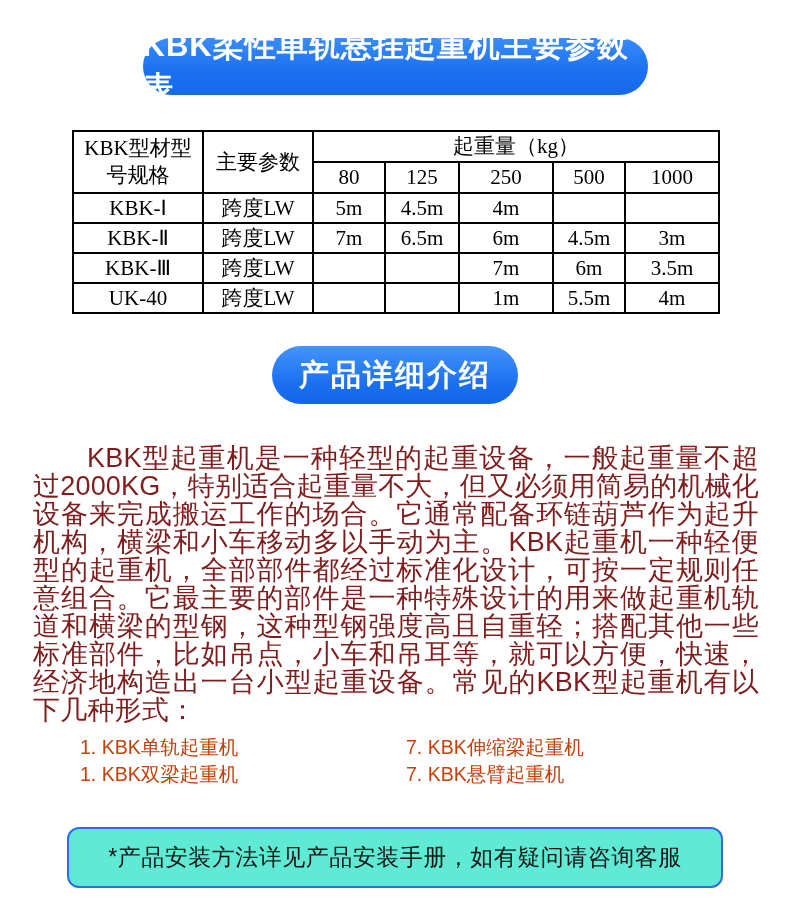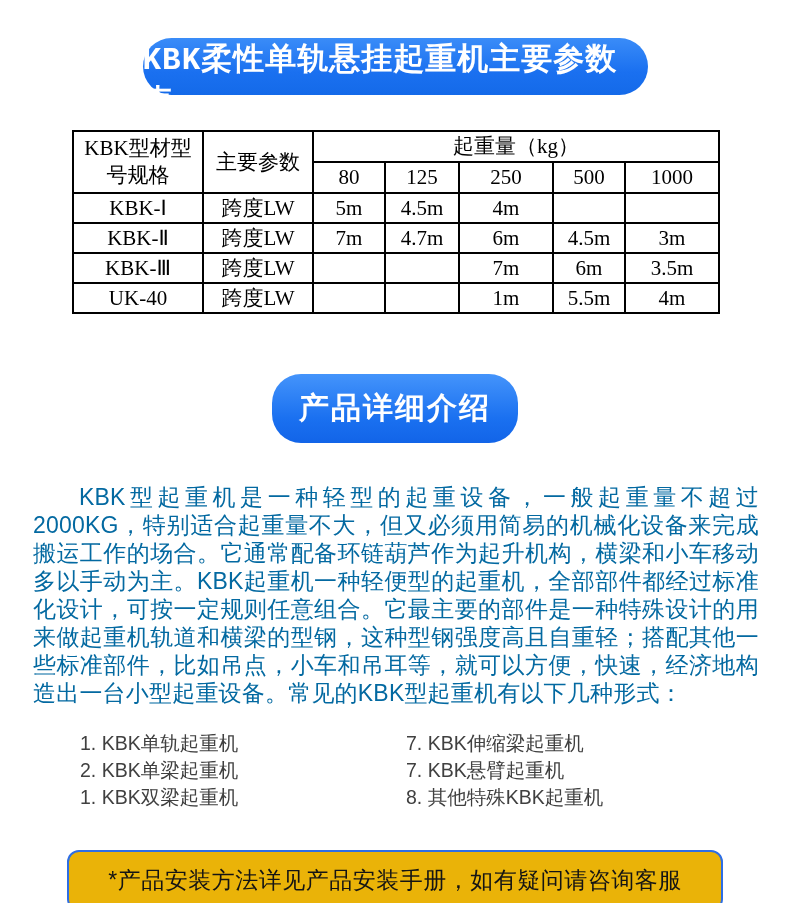--- a/index.html
+++ b/index.html
@@ -18,22 +18,22 @@
     width: 505px;
     height: 57px;
     margin: 38px auto 0 auto;
     border-radius: 29px;
     background: linear-gradient(180deg, #3a8cf8 0%, #1a70f0 60%, #146ae9 100%);
     color: #ffffff;
     font-size: 31px;
     font-weight: bold;
     letter-spacing: 1px;
     display: flex;
+    align-items: center;
     justify-content: center;
-    font-family: Liberation Mono, monospace;
   }
 
   
   .param-table-wrap { margin: 35px auto 12px auto; width: 646px; }
   table.param-table {
     border-collapse: collapse;
     table-layout: fixed;
     width: 646px;
     font-family: "Liberation Serif", serif;
     color: #000000;
@@ -51,72 +51,72 @@
   }
   table.param-table .hdr-capacity { height: 31px; }
   table.param-table .hdr-numbers td { height: 29px; }
   table.param-table .data-row td { height: 28px; }
   table.param-table .model-col { font-size: 21px; }
   table.param-table .wrap2 { white-space: normal; line-height: 1.3; }
 
   
   .section-btn {
     width: 246px;
-    height: 69px;
-    margin: 60px auto 0 auto;
+    height: 58px;
+    margin: 32px auto 0 auto;
     border-radius: 29px;
     background: linear-gradient(180deg, #4494fb 0%, #1a70f0 65%, #1264e8 100%);
     color: #ffffff;
     font-size: 30px;
     font-weight: bold;
     letter-spacing: 2px;
     display: flex;
     align-items: center;
     justify-content: center;
     cursor: pointer;
   }
 
   
   .intro-para {
     margin: 40px 30px 0 33px;
     width: 726px;
-    font-size: 23px;
+    font-size: 27px;
     line-height: 28px;
-    color: #0369a1;
+    color: #7f1d1d;
     text-indent: 2em;
     text-align: justify;
     letter-spacing: 0.2px;
   }
 
   
   .crane-list {
-    margin: 23px 0 0 80px;
+    margin: 10px 0 0 80px;
     display: flex;
     font-size: 19.5px;
     line-height: 27px;
-    color: #404040;
+    color: #c2410c;
   }
   .crane-col-left { width: 326px; }
   .crane-col-right { width: auto; }
   .crane-item { height: 27px; }
 
   
   .note-box {
     width: 652px;
     height: 57px;
     margin: 39px auto 0 auto;
     border: 2px solid #2e6ee5;
     border-radius: 12px;
     display: flex;
     align-items: center;
     justify-content: center;
     font-size: 23px;
     color: #141414;
     letter-spacing: 0.5px;
-    background: #eab308;
+    background: #5eead4;
   }
 </style>
 </head>
 <body>
 
 <div class="page">
 
   <div class="title-banner">
     <span>KBK柔性单轨悬挂起重机主要参数表</span>
   </div>
@@ -151,21 +151,21 @@
           <td>5m</td>
           <td>4.5m</td>
           <td>4m</td>
           <td></td>
           <td></td>
         </tr>
         <tr class="data-row">
           <td class="model-col">KBK-Ⅱ</td>
           <td>跨度LW</td>
           <td>7m</td>
-          <td>4.7m</td>
+          <td>6.5m</td>
           <td>6m</td>
           <td>4.5m</td>
           <td>3m</td>
         </tr>
         <tr class="data-row">
           <td class="model-col">KBK-Ⅲ</td>
           <td>跨度LW</td>
           <td></td>
           <td></td>
           <td>7m</td>
@@ -187,27 +187,25 @@
 
   <div class="section-btn">
     <span>产品详细介绍</span>
   </div>
 
   <p class="intro-para">KBK型起重机是一种轻型的起重设备，一般起重量不超过2000KG，特别适合起重量不大，但又必须用简易的机械化设备来完成搬运工作的场合。它通常配备环链葫芦作为起升机构，横梁和小车移动多以手动为主。KBK起重机一种轻便型的起重机，全部部件都经过标准化设计，可按一定规则任意组合。它最主要的部件是一种特殊设计的用来做起重机轨道和横梁的型钢，这种型钢强度高且自重轻；搭配其他一些标准部件，比如吊点，小车和吊耳等，就可以方便，快速，经济地构造出一台小型起重设备。常见的KBK型起重机有以下几种形式：</p>
 
   <div class="crane-list">
     <div class="crane-col-left">
       <div class="crane-item">1. KBK单轨起重机</div>
-      <div class="crane-item">2. KBK单梁起重机</div>
       <div class="crane-item">1. KBK双梁起重机</div>
     </div>
     <div class="crane-col-right">
       <div class="crane-item">7. KBK伸缩梁起重机</div>
       <div class="crane-item">7. KBK悬臂起重机</div>
-      <div class="crane-item">8. 其他特殊KBK起重机</div>
     </div>
   </div>
 
   <div class="note-box">
     <span>*产品安装方法详见产品安装手册，如有疑问请咨询客服</span>
   </div>
 
 </div>
 
 </body></html>

